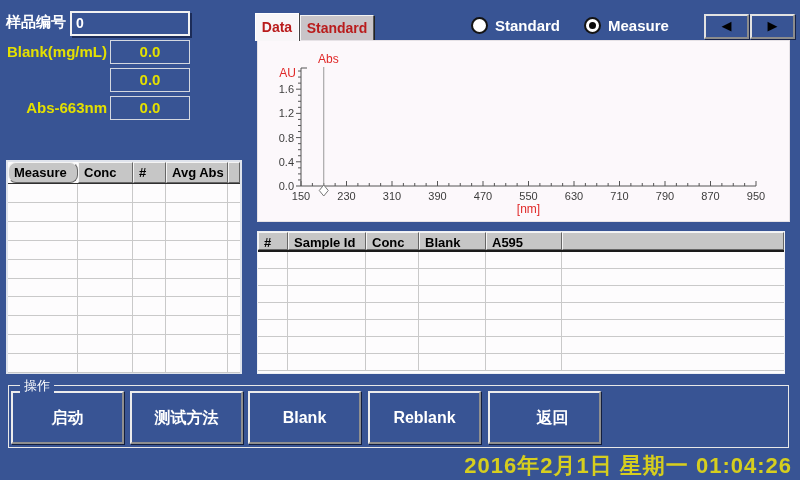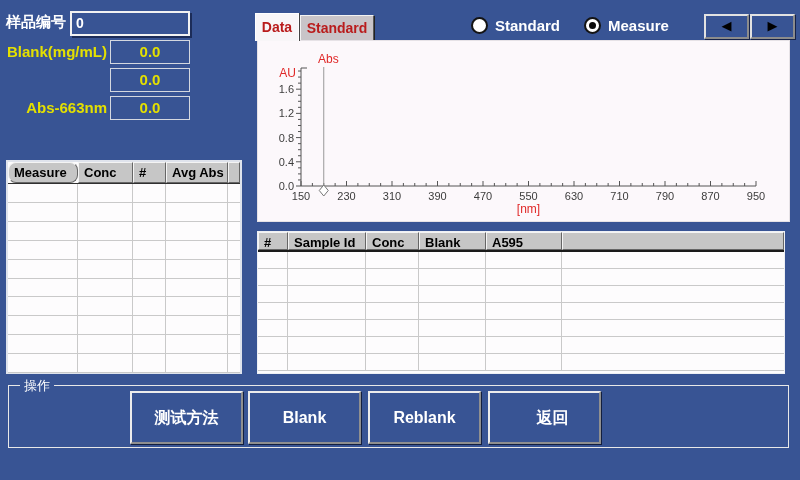--- a/index.html
+++ b/index.html
@@ -254,19 +254,21 @@
         <div class="vline" style="left: 29px;"></div>
         <div class="vline" style="left: 107px;"></div>
         <div class="vline" style="left: 160px;"></div>
         <div class="vline" style="left: 227px;"></div>
         <div class="vline" style="left: 303px;"></div>
       </div>
   </div>
 
   <div id="action-group-label">操作</div>
   <div id="action-group">
+    <div class="act-btn" style="left:2px;">启动</div>
     <div class="act-btn" style="left:121px;">测试方法</div>
     <div class="act-btn" style="left:359px;">Reblank</div>
     <div class="act-btn" style="left:239px;">Blank</div>
     <div class="act-btn" style="left:479px;padding-left:16px;">返回</div>
   </div>
 
+  <div id="datetime">2016年2月1日 星期一 01:04:26</div>
 </div>
 
 </body></html>

